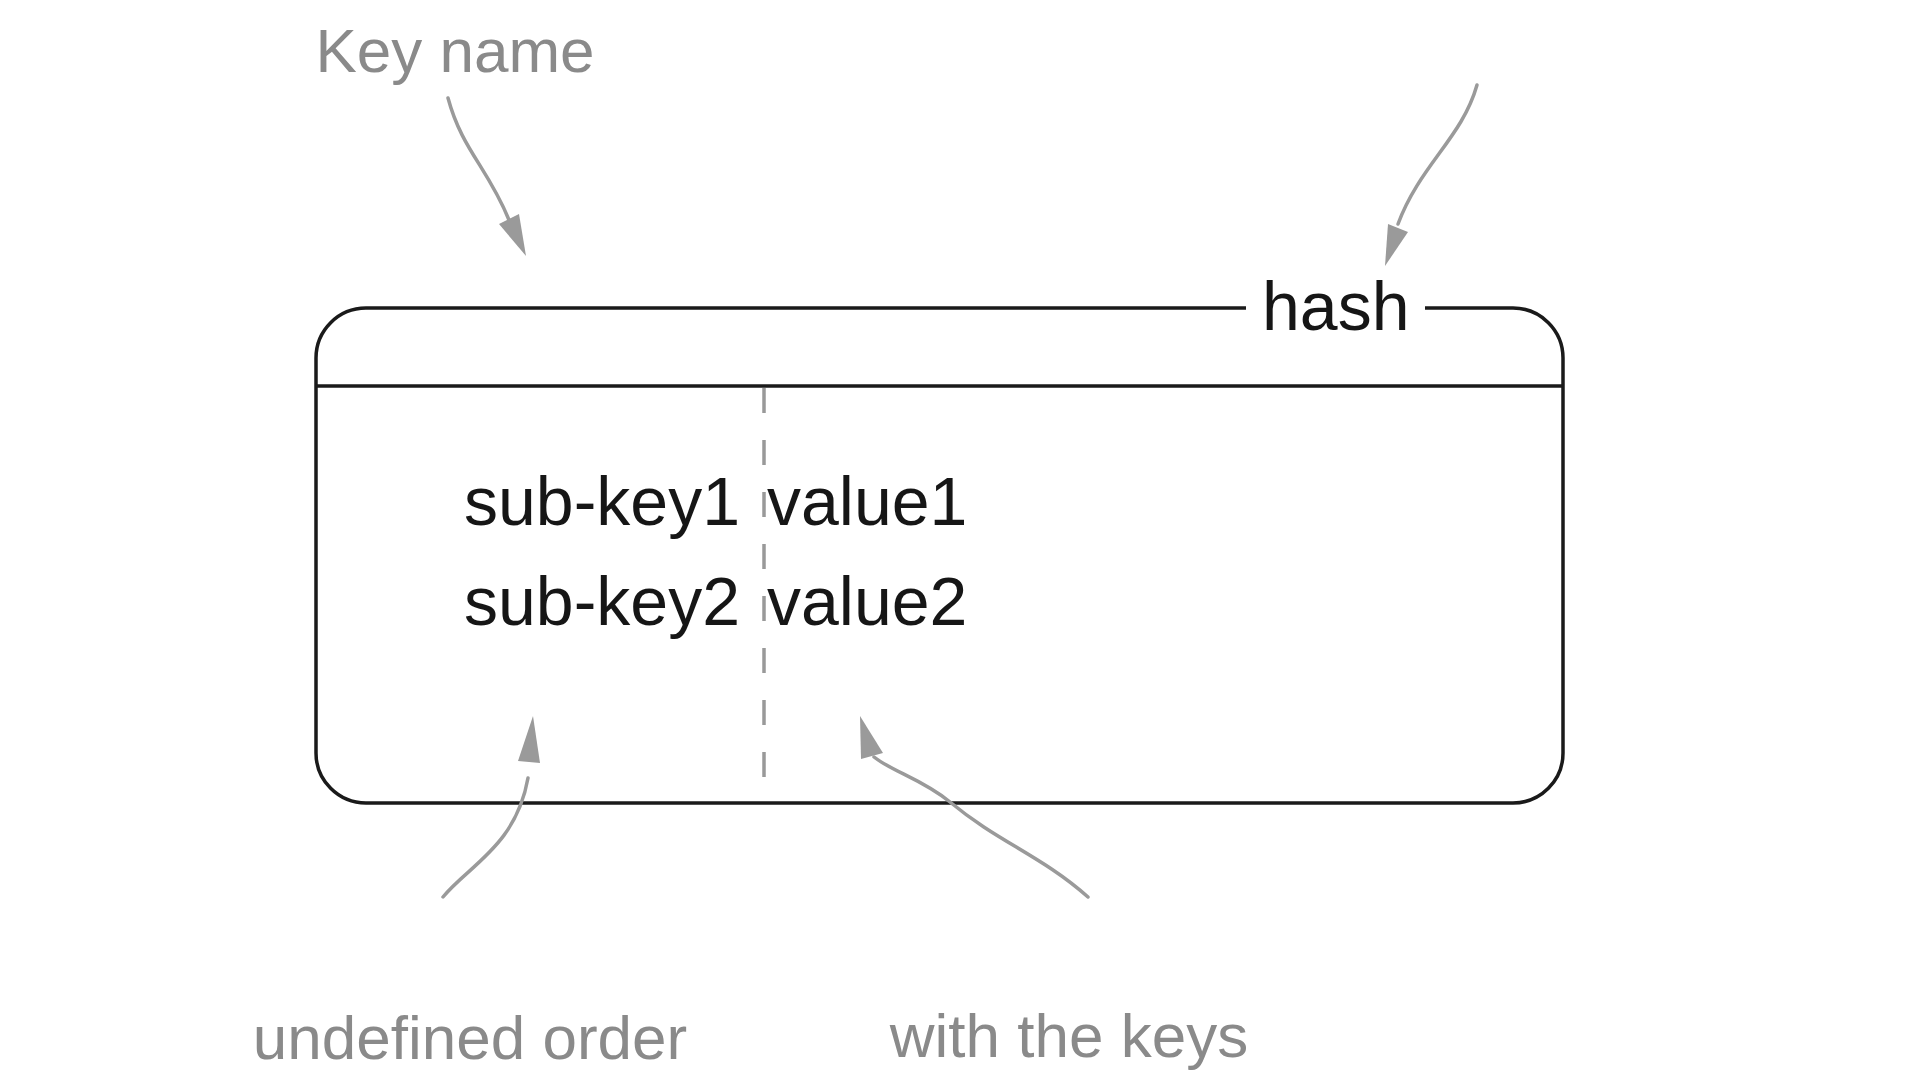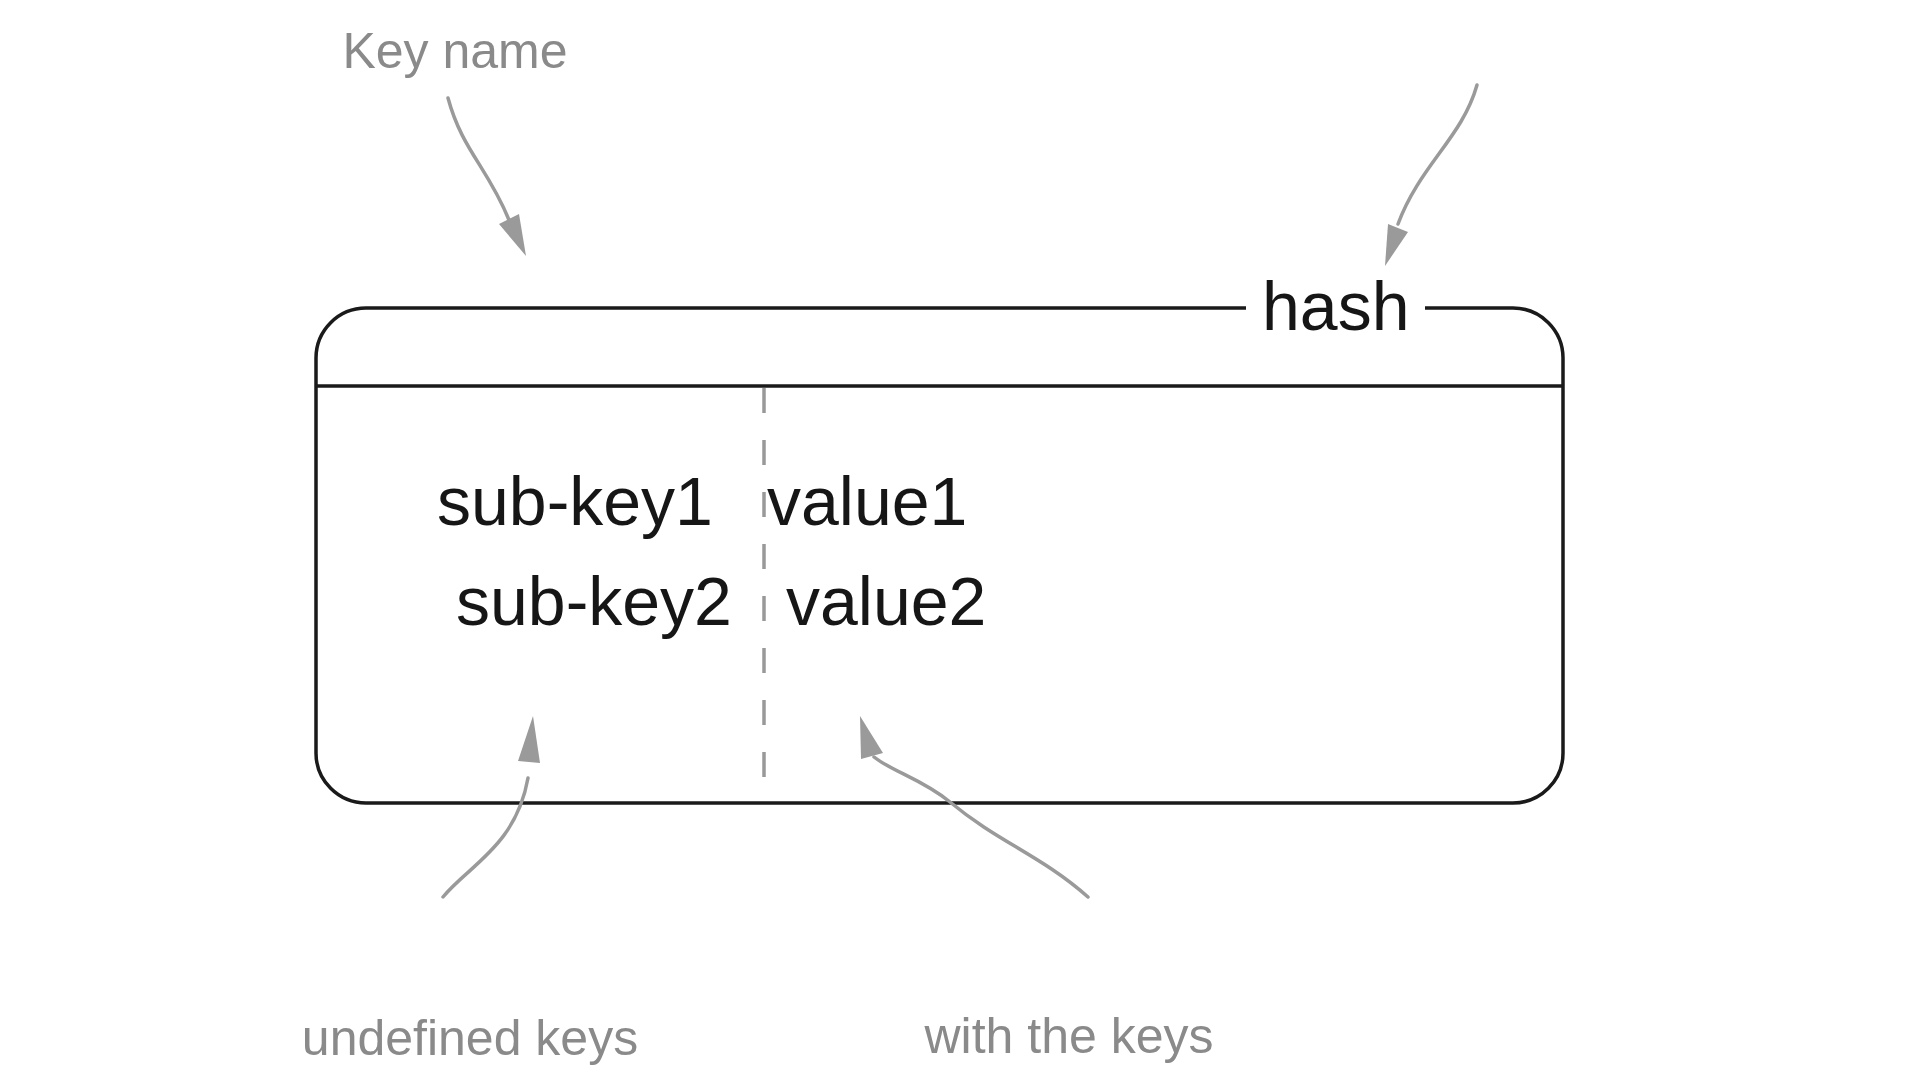--- a/index.html
+++ b/index.html
@@ -27,38 +27,39 @@
     white-space:nowrap;
     line-height:1;
   }
   .black-label{
     color:var(--text-black);
     font-size:68px;
     line-height:68px;
   }
   .gray-label{
     color:var(--text-gray);
-    font-size:50px;
+    font-size:62px;
     line-height:62px;
     transform:translateX(-50%);
   }
   .edge-label{
     background:var(--bg);
     padding:0 16px;
   }
   .row{
     position:absolute;
     color:var(--text-black);
     font-size:68px;
     line-height:68px;
     white-space:nowrap;
   }
   .row .key{
     display:inline-block;
     width:330px;
+    text-align:center;
   }
 </style>
 </head>
 <body>
 
 <div class="stage">
 
   <svg class="layer" viewBox="0 0 1920 1080" aria-hidden="true">
 
     <rect x="316" y="308" width="1247" height="495" rx="50" ry="50" fill="none" stroke="var(--border-black)" stroke-width="3.5"></rect>
@@ -84,27 +85,27 @@
 
     <g stroke="var(--arrow-gray)" fill="var(--arrow-gray)">
       <path d="M1088,897 C1042,856 998,842 950,802 C922,779 893,772 874,757" fill="none" stroke-width="3.5" stroke-linecap="round"></path>
       <polygon points="860,716 883,753 861,759" stroke="none"></polygon>
     </g>
   </svg>
 
   <div class="label gray-label" style="left:455px; top:20px;">Key name</div>
 
 
-  <div class="label gray-label" style="left:470px; top:1007px;">undefined keys</div>
+  <div class="label gray-label" style="left:470px; top:1007px;">undefined order</div>
 
   <div class="label gray-label" style="left:1069px; top:1005px;">with the keys</div>
 
 
   <div class="label black-label edge-label" style="left:1246px; top:272px;">hash</div>
 
   <div class="row" style="left:437px; top:467px;">
     <span class="key">sub-key1</span><span>value1</span>
   </div>
-  <div class="row" style="left:437px; top:567px;margin-left:19px;">
+  <div class="row" style="left:437px; top:567px;">
     <span class="key">sub-key2</span><span>value2</span>
   </div>
 
 </div>
 
 </body></html>

